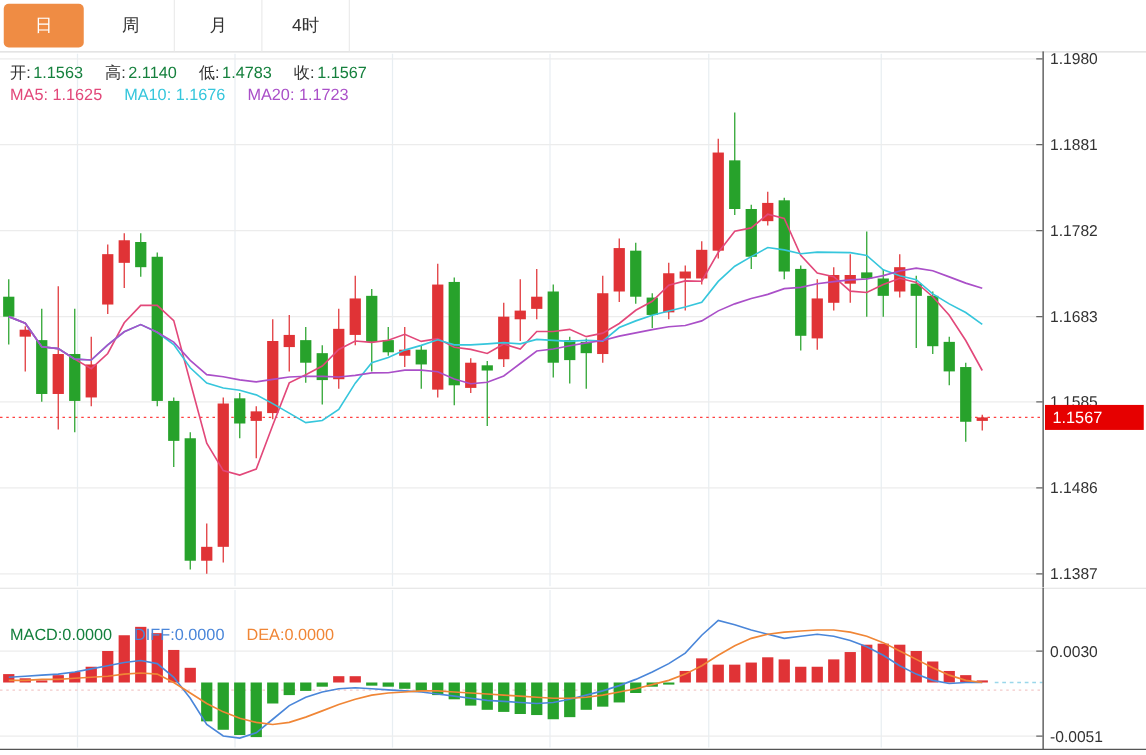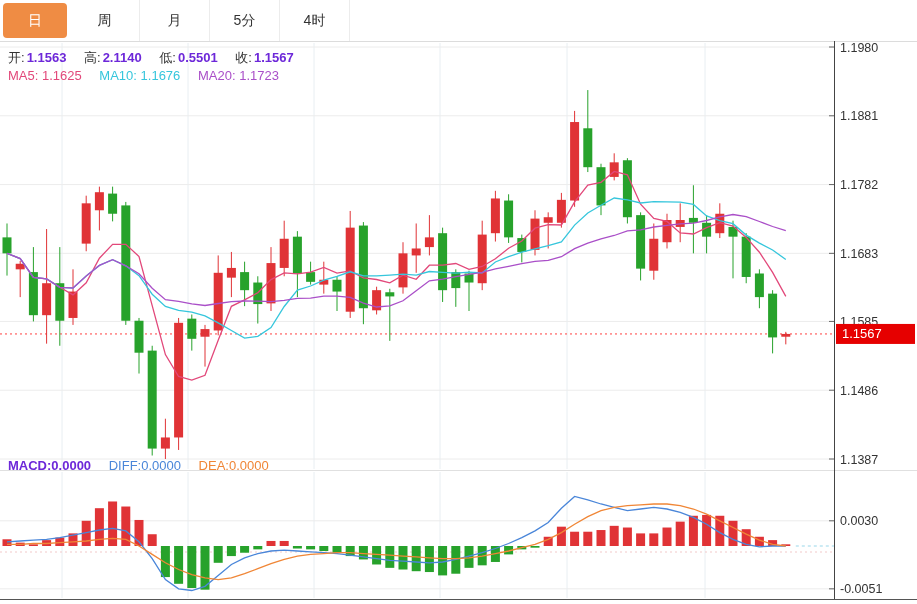--- a/index.html
+++ b/index.html
@@ -4,50 +4,49 @@
 <style>
   html,body{margin:0;padding:0;background:#fff;}
   body{font-family:"Liberation Sans","DejaVu Sans",sans-serif;}
   .stage{position:relative;width:917px;height:604px;background:#fff;overflow:hidden;}
   .tabbar{position:absolute;top:0;left:0;width:917px;height:41px;border-bottom:1px solid #dcdcdc;display:flex;align-items:stretch;background:#fff;}
   .tab{flex:0 0 70px;display:flex;align-items:center;justify-content:center;font-size:14px;color:#333;border-right:1px solid #ececec;box-sizing:border-box;cursor:pointer;}
   .tab.active{flex:0 0 64px;margin:3px;background:#ef8c44;color:#fff;border-radius:4px;border-right:none;}
   .legend{position:absolute;left:8px;font-size:13px;white-space:nowrap;z-index:3;}
   .legend .lab{color:#333;margin-right:2px;}
   .legend .item{margin-right:14px;}
-  .red{color:#6d28d9;font-weight:bold;}
+  .red{color:#15803d;}
   .ma5{color:#e2487a;}
   .ma10{color:#36c6dc;}
   .ma20{color:#aa4fc8;}
   .diff{color:#4a86d9;}
   .dea{color:#f08636;}
   .l1{top:49px;}
   .l2{top:68px;}
-  .l3{top:458px;}
+  .l3{top:500px;}
   svg{position:absolute;left:0;display:block;}
   #main-svg{top:41px;}
   #macd-svg{top:470px;}
 </style>
 </head>
 <body>
 
 <div class="stage">
 
   <div class="tabbar">
     <div class="tab active">日</div>
     <div class="tab">周</div>
     <div class="tab">月</div>
-    <div class="tab">5分</div>
     <div class="tab">4时</div>
   </div>
 
   <div class="legend l1">
     <span class="item"><span class="lab">开:</span><span class="red">1.1563</span></span>
     <span class="item"><span class="lab">高:</span><span class="red">2.1140</span></span>
-    <span class="item"><span class="lab">低:</span><span class="red">0.5501</span></span>
+    <span class="item"><span class="lab">低:</span><span class="red">1.4783</span></span>
     <span class="item"><span class="lab">收:</span><span class="red">1.1567</span></span>
   </div>
 
   <div class="legend l2">
     <span class="item ma5"><span>MA5:</span> <span>1.1625</span></span>
     <span class="item ma10"><span>MA10:</span> <span>1.1676</span></span>
     <span class="item ma20"><span>MA20:</span> <span>1.1723</span></span>
   </div>
 
   <div class="legend l3">

